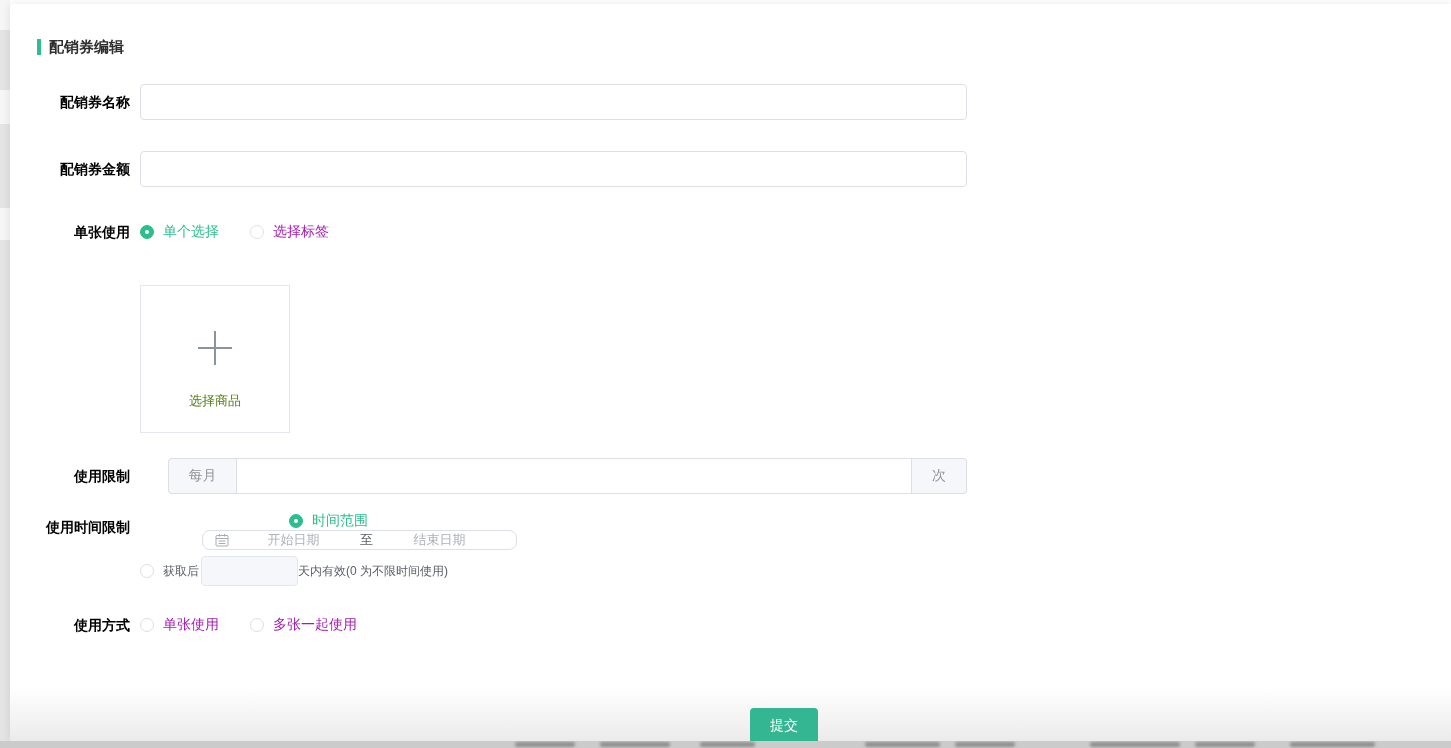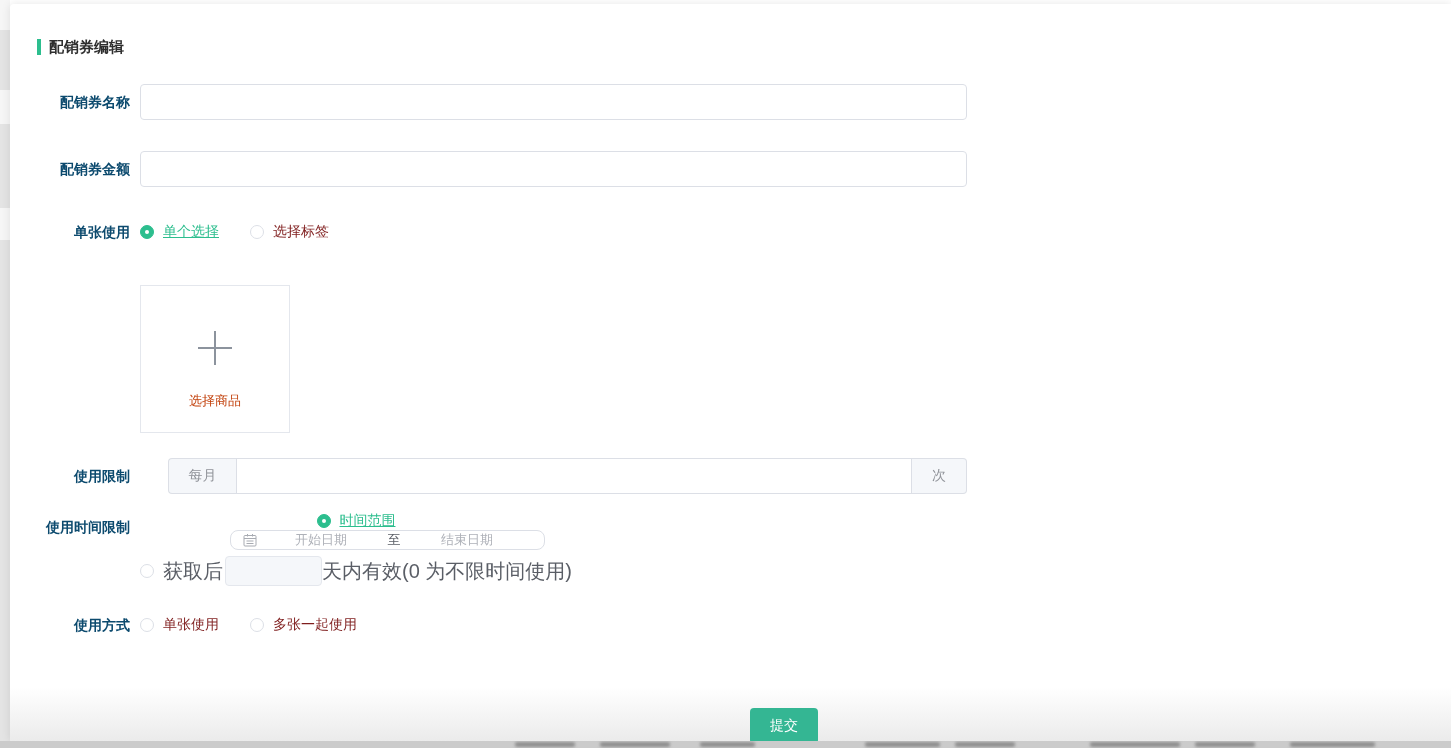--- a/index.html
+++ b/index.html
@@ -17,21 +17,21 @@
   .panel { position:absolute; left:10px; top:4px; right:0; height:737px; background:#fff;
     border-radius:4px 0 0 0; box-shadow:0 0 10px rgba(0,0,0,.10); overflow:hidden; }
 
   .title-row { display:flex; align-items:center; margin:34px 0 0 27px; height:18px; }
   .accent-bar { width:4px; height:16px; background:#2cbe8e; margin-right:8px; }
   .page-title { font-size:15px; font-weight:bold; color:#2f2f2f; }
 
   
   .form-row { display:flex; align-items:flex-start; }
   .form-label { width:120px; text-align:right; margin-right:10px; font-size:14px;
-    font-weight:bold; color:#0c4a6e; flex:none; }
+    font-weight:bold; color:#000000; flex:none; }
   .row-input .form-label, .row-group .form-label { line-height:36px; }
   .row-radio .form-label { line-height:18px; }
   .row-time .form-label { line-height:30px; }
 
   .row-name  { margin-top:28px; }
   .row-amount{ margin-top:31px; }
   .row-scope { margin-top:36px; }
   .row-limit { margin-top:25px; }
   .row-time  { margin-top:18px; }
   .row-usage { margin-top:30px; }
@@ -40,49 +40,49 @@
     padding:0 12px; font-size:14px; color:#333; outline:none; background:#fff; }
 
   
   .radio-item { display:flex; align-items:center; cursor:pointer; height:18px; }
   .radio-item + .radio-item { margin-left:31px; }
   .radio-circle { width:14px; height:14px; border-radius:50%; border:1px solid #dcdfe6;
     background:#fff; flex:none; position:relative; }
   .radio-item.checked .radio-circle { background:#2cbe8e; border-color:#2cbe8e; }
   .radio-item.checked .radio-circle::after { content:""; position:absolute; left:50%; top:50%;
     width:4px; height:4px; border-radius:50%; background:#fff; transform:translate(-50%,-50%); }
-  .radio-label { margin-left:9px; font-size:14px; color:#7f1d1d; }
-  .radio-item.checked .radio-label { color:#2cbe8e;text-decoration:underline; }
+  .radio-label { margin-left:9px; font-size:14px; color:#a21caf; }
+  .radio-item.checked .radio-label { color:#2cbe8e; }
 
   
   .product-picker { margin-top:44px; width:150px; height:148px; border:1px solid #e4e7ed;
     background:#fff; cursor:pointer; display:flex; flex-direction:column; align-items:center; }
   .plus-icon { margin-top:44px; }
-  .product-picker-label { margin-top:22px; font-size:13px; color:#c2410c; }
+  .product-picker-label { margin-top:22px; font-size:13px; color:#4d7c0f; }
 
   
   .input-group { display:flex; height:36px; width:827px;padding-left:28px; }
   .ig-prepend, .ig-append { background:#f5f7fa; border:1px solid #dcdfe6; color:#909399;
     font-size:14px; display:flex; align-items:center; justify-content:center; flex:none; }
   .ig-prepend { width:68px; border-right:none; border-radius:4px 0 0 4px; }
   .ig-append  { width:55px; border-left:none; border-radius:0 4px 4px 0; }
   .ig-input { flex:1; border:1px solid #dcdfe6; border-radius:0; padding:0 12px;
     font-size:14px; color:#333; outline:none; min-width:0; }
 
   
   .time-line1 { display:flex; align-items:center; height:30px;flex-direction:column; }
   .date-range { margin-left:62px; width:315px; height:30px; border:1px solid #dcdfe6;
     border-radius:8px; display:flex; align-items:center; padding:0 12px; cursor:pointer;
     background:#fff;justify-content:center; }
   .date-part { flex:1; text-align:center; font-size:13px; color:#aeb1b8; }
   .date-sep { font-size:13px; color:#5a5e66; flex:none; padding:0 2px; }
   .calendar-icon { flex:none; display:flex; }
 
   .time-line2 { display:flex; align-items:center; height:30px; margin-top:14px; }
-  .time-line2 .inline-text { font-size:20px; color:#5a5e66; }
+  .time-line2 .inline-text { font-size:12px; color:#5a5e66; }
   .days-input { width:97px; height:30px; background:#f5f7fa; border:1px solid #e4e7ed;
     border-radius:4px; margin:0 0 0 2px; padding:0 8px; font-size:13px; color:#666; outline:none; }
 
   .radio-line { display:flex; align-items:center; height:18px; }
 
   
   .footer-fade { position:absolute; left:10px; right:0; bottom:7px; height:54px;
     background:linear-gradient(#ffffff, #ebebeb); }
   .submit-button { position:absolute; left:750px; bottom:4px; width:68px; height:36px;
     background:#34b693; color:#fff; font-size:14px; border:none; border-radius:4px;

